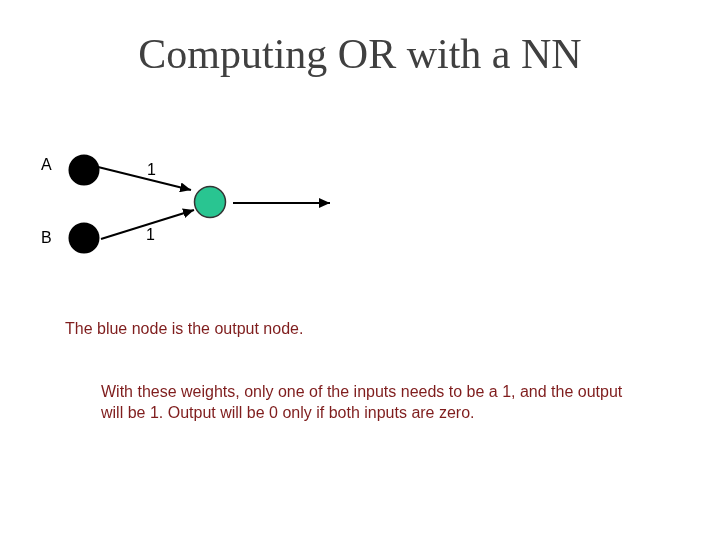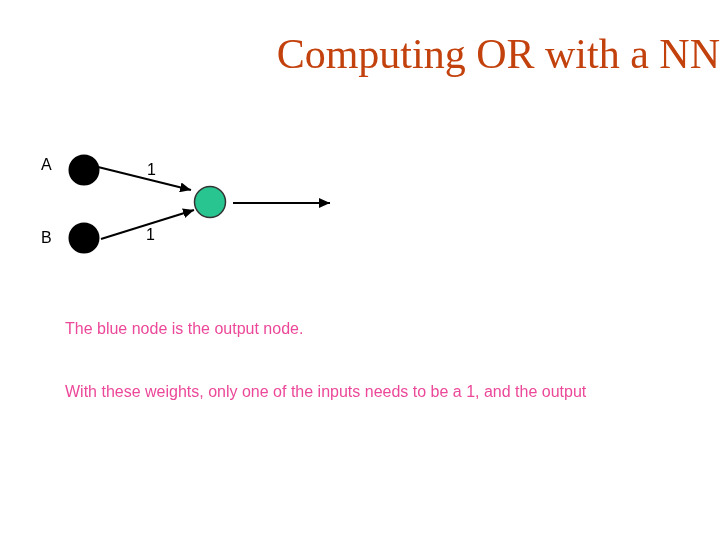--- a/index.html
+++ b/index.html
@@ -14,26 +14,26 @@
     background: #ffffff;
     overflow: hidden;
     font-family: "Liberation Sans", sans-serif;
     color: #000000;
   }
   .slide-title {
     position: absolute;
     top: 30px;
     left: 0;
     width: 100%;
-    text-align: right;
+    text-align: center;
     font-family: "Liberation Serif", serif;
     font-size: 42px;
     line-height: 48px;
     font-weight: 400;
-    color: #c2410c;
+    color: #404040;
     white-space: nowrap;
   }
   .diagram-svg {
     position: absolute;
     top: 0;
     left: 0;
     width: 720px;
     height: 540px;
   }
   .node-label {
@@ -45,24 +45,24 @@
   }
   .label-a   { left: 41px;  top: 156px; }
   .label-b   { left: 41px;  top: 229px; }
   .weight-a  { left: 147px; top: 161px; }
   .weight-b  { left: 146px; top: 226px; }
   .body-text {
     position: absolute;
     left: 65px;
     font-size: 16px;
     line-height: 21px;
-    color: #ec4899;
+    color: #7f1d1d;
   }
   .paragraph-1 { top: 318px; }
-  .paragraph-2 { top: 381px; }
+  .paragraph-2 { top: 381px; margin-left: 36px; }
   .body-line { white-space: nowrap; }
 </style>
 </head>
 <body>
 
 <div class="slide">
 
   <div class="slide-title">Computing OR with a NN</div>
 
   <svg class="diagram-svg" viewBox="0 0 720 540" xmlns="http://www.w3.org/2000/svg">
@@ -92,15 +92,16 @@
   <div class="node-label weight-a">1</div>
 
   <div class="node-label weight-b">1</div>
 
   <div class="body-text paragraph-1">
     <div class="body-line">The blue node is the output node.</div>
   </div>
 
   <div class="body-text paragraph-2">
     <div class="body-line">With these weights, only one of the inputs needs to be a 1, and the output</div>
+    <div class="body-line">will be 1. Output will be 0 only if both inputs are zero.</div>
   </div>
 
 </div>
 
 </body></html>

